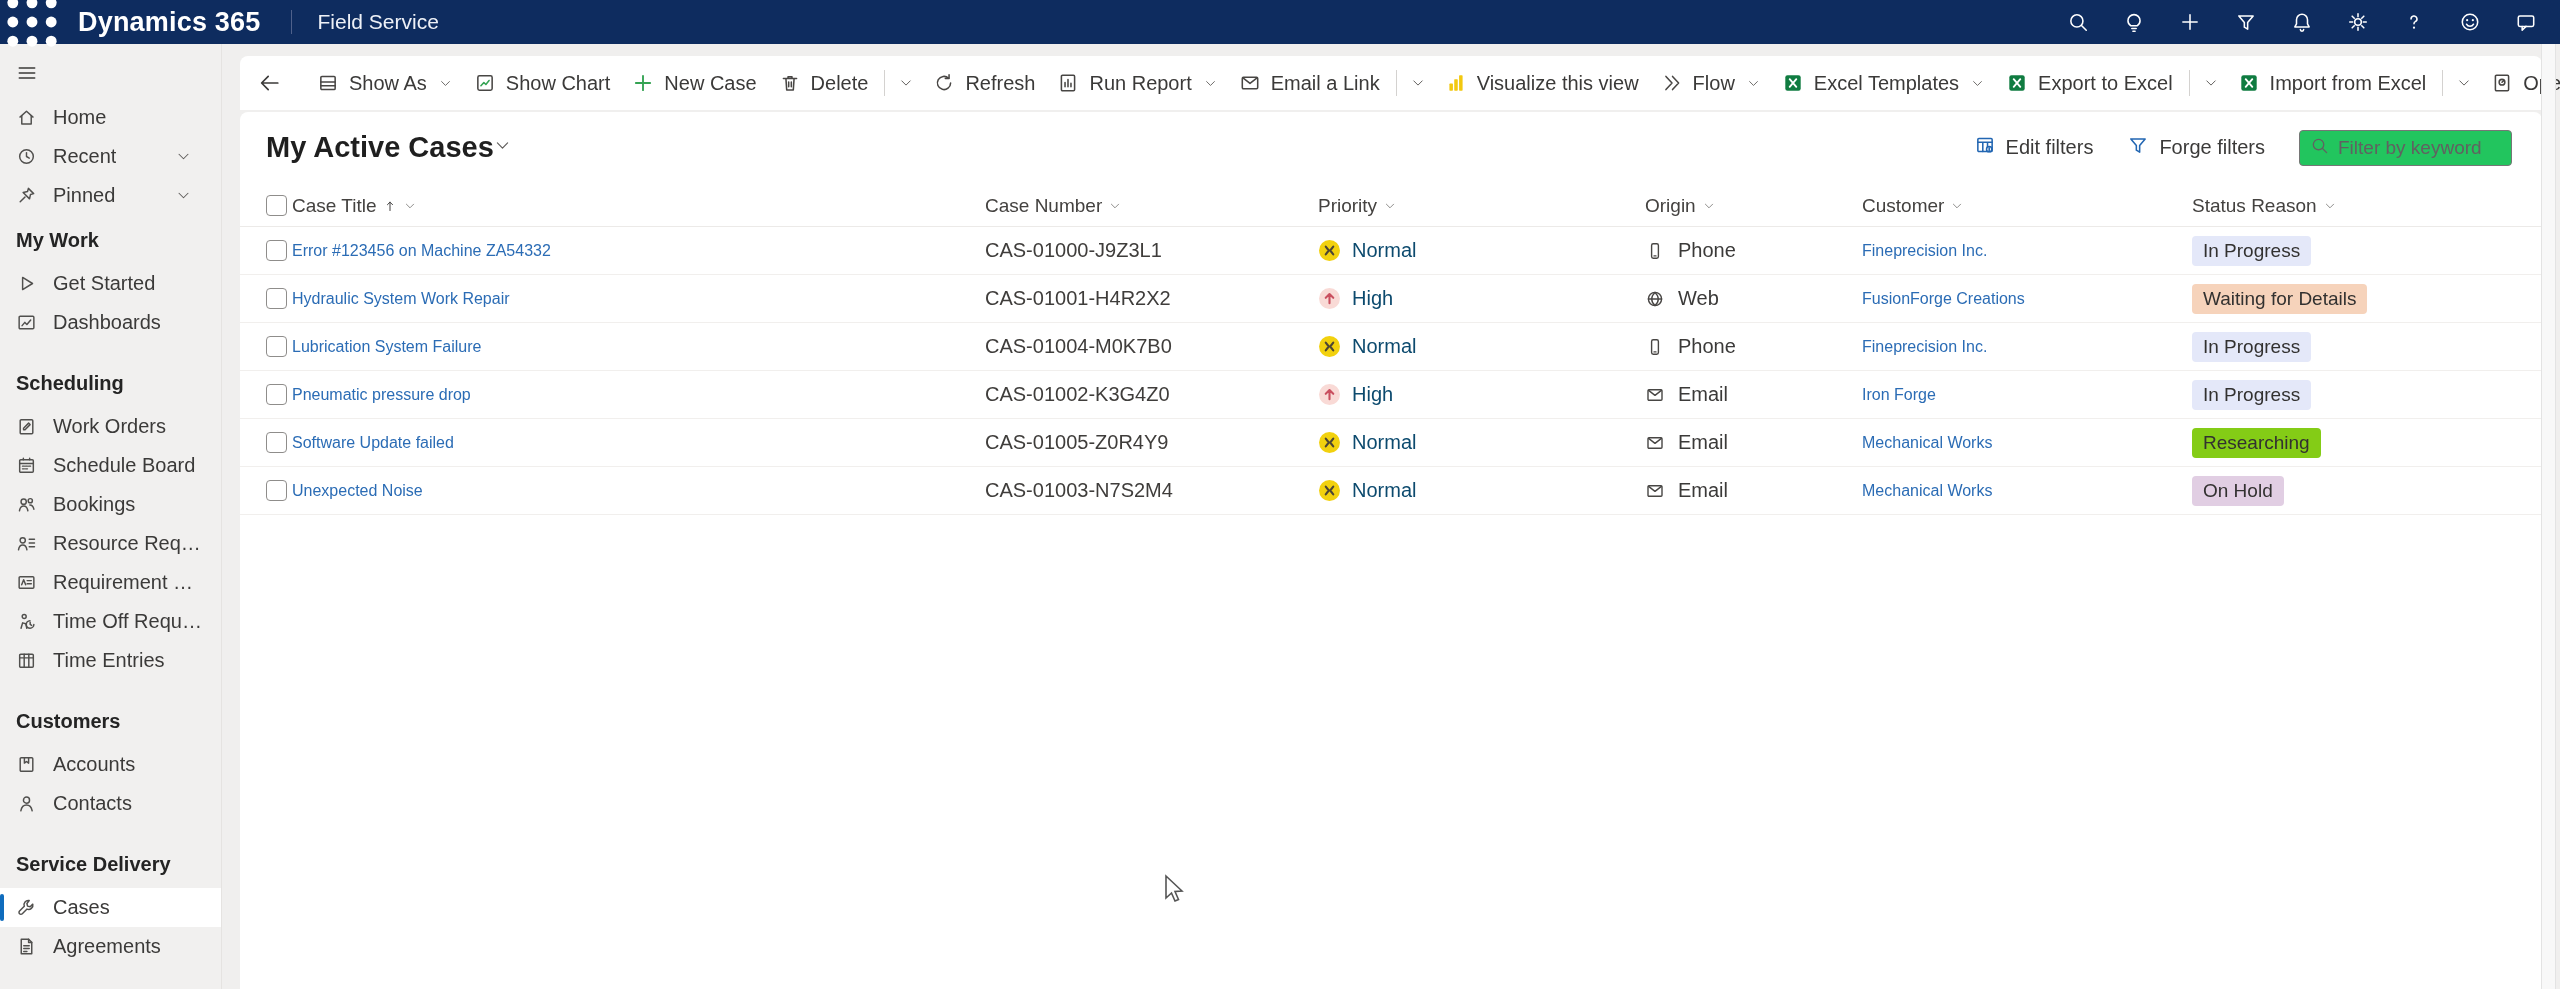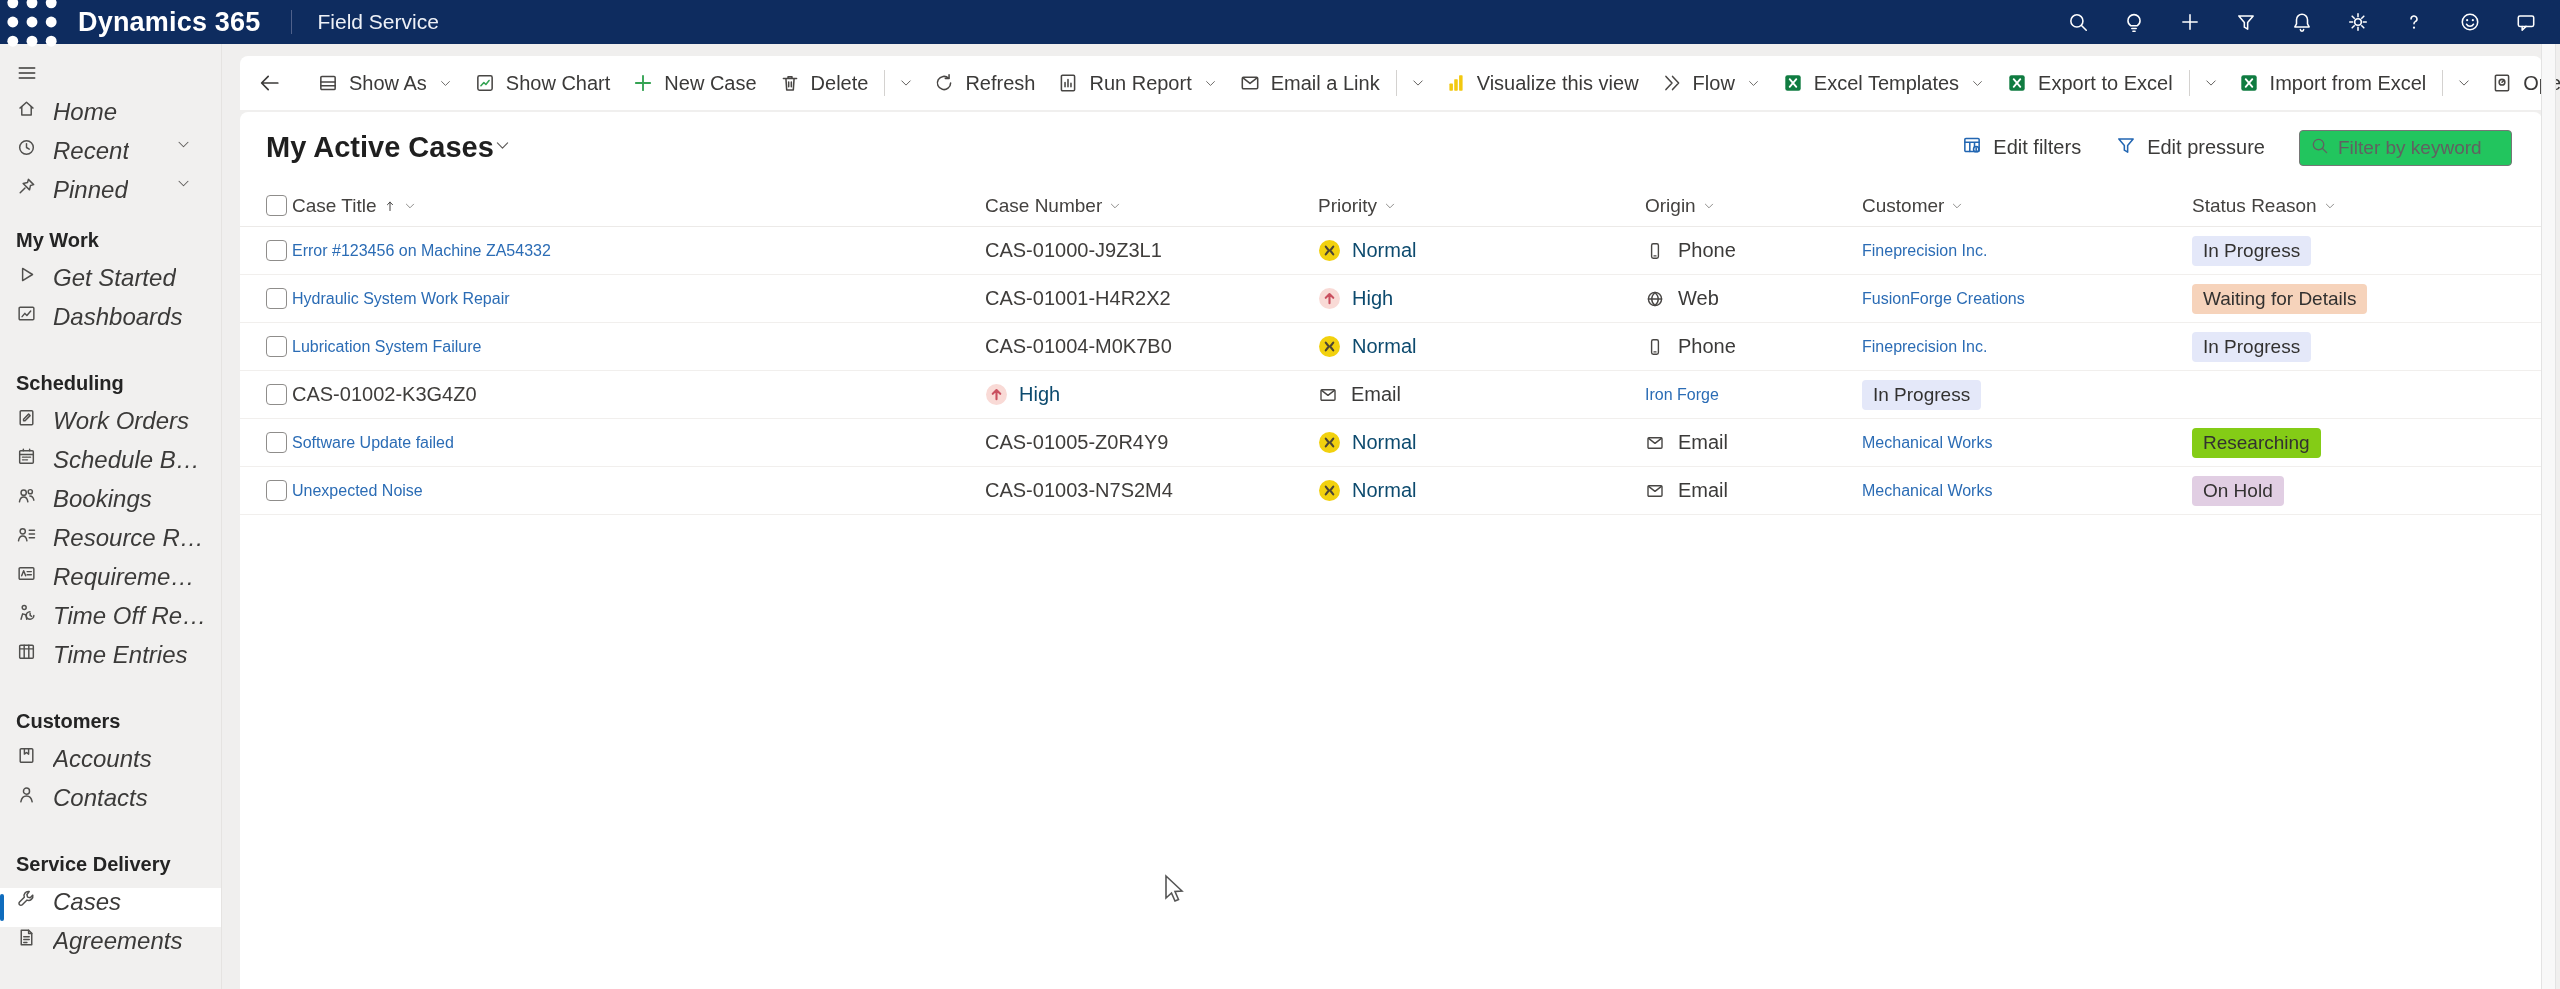--- a/index.html
+++ b/index.html
@@ -17,21 +17,21 @@
   .nav-icon-btn { width:56px; height:44px; display:flex; align-items:center; justify-content:center; background:none; border:none; color:#fff; cursor:pointer; }
   .nav-icon-btn .ic { width:22px; height:22px; }
 
   .ic { display:inline-block; stroke:currentColor; fill:none; stroke-width:1.4; stroke-linecap:round; stroke-linejoin:round; flex:none; }
 
   
   .sidebar { position:absolute; left:0; top:44px; width:222px; height:945px; background:#f1f0ef; border-right:1px solid #e5e3e1; z-index:20; }
   .burger-btn { display:flex; align-items:center; background:none; border:none; color:#3b3a39; padding:18px 0 0 16px; cursor:pointer; }
   .burger-btn .ic { width:22px; height:22px; }
   .nav-list { margin-top:14px; }
-  .nav-item { position:relative; display:flex; align-items:flex-start; height:39px; padding:0 14px 0 16px; font-size:24px; color:#3b3a39; cursor:pointer;font-style:italic; }
+  .nav-item { position:relative; display:flex; align-items:center; height:39px; padding:0 14px 0 16px; font-size:20px; color:#3b3a39; cursor:pointer; }
   .nav-item .ic { width:21px; height:21px; color:#51504e; margin-right:16px; }
   .nav-item .chev { margin-left:auto; width:15px; height:15px; color:#605e5c; }
   .nav-item.selected { background:#ffffff; }
   .nav-item.selected::before { content:""; position:absolute; left:0; top:6px; bottom:6px; width:4px; background:#0f6cbd; border-radius:2px; }
   .nav-header { height:39px; display:flex; align-items:center; padding-left:16px; font-size:20px; font-weight:700; color:#242424; margin-top:22px; margin-bottom:4px; }
   .nav-header.first { margin-top:6px; }
   .nav-label { white-space:nowrap; overflow:hidden; text-overflow:ellipsis; }
 
   
   .cmdbar { position:absolute; left:240px; top:56px; width:2302px; height:54px; background:#fff; border-radius:8px 8px 0 0; display:flex; align-items:center; padding:0 16px 0 10px; z-index:10; }
@@ -469,21 +469,21 @@
                 <path d="M3.5 7.5h13M8 7.5V16M12.3 7.5v4"></path>
                 <circle cx="13.8" cy="13.8" r="2.4"></circle>
                 <path d="M13.8 12.6v2.4"></path>
               </svg></span>
           <span>Edit filters</span>
         </button>
         <button class="tool-btn">
           <span class="tool-ic2"><svg viewBox="0 0 20 20" class="ic ">
                 <path d="M3.5 4.5h13l-5 6v6l-3-1.8v-4.2z"></path>
               </svg></span>
-          <span>Edit pressure</span>
+          <span>Forge filters</span>
         </button>
         <div class="filter-box">
           <span class="search-ic-slot"><svg viewBox="0 0 20 20" class="ic ">
                 <circle cx="9" cy="9" r="5.5"></circle>
                 <path d="M13.2 13.2L17.5 17.5"></path>
               </svg></span>
           <input type="text" placeholder="Filter by keyword" style="">
         </div>
       </div>
     </div>
@@ -600,20 +600,21 @@
               </svg>
               <span>Phone</span>
             </div>
      <div><a class="link">Fineprecision Inc.</a></div>
      <div><span class="badge" style="background:#e4e8f9">In Progress</span></div>
    </div>
           <div class="grid-row data-row">
      <div style="display:flex;align-items:center;">
               <span class="cb"></span>
             </div>
+     <div><a class="link">Pneumatic pressure drop</a></div>
      <div class="cellnum">CAS-01002-K3G4Z0</div>
      <div class="pri">
               <svg viewBox="0 0 22 22">
                 <circle cx="11" cy="11" r="10" fill="#f9dad6"></circle>
                 <path d="M11 15.6V6.8M7.4 10.3L11 6.8l3.6 3.5" fill="none" stroke="#c94f5f" stroke-width="2" stroke-linecap="round" stroke-linejoin="round"></path>
               </svg>
               <span>High</span>
             </div>
      <div class="orig">
               <svg viewBox="0 0 20 20" class="ic ">

